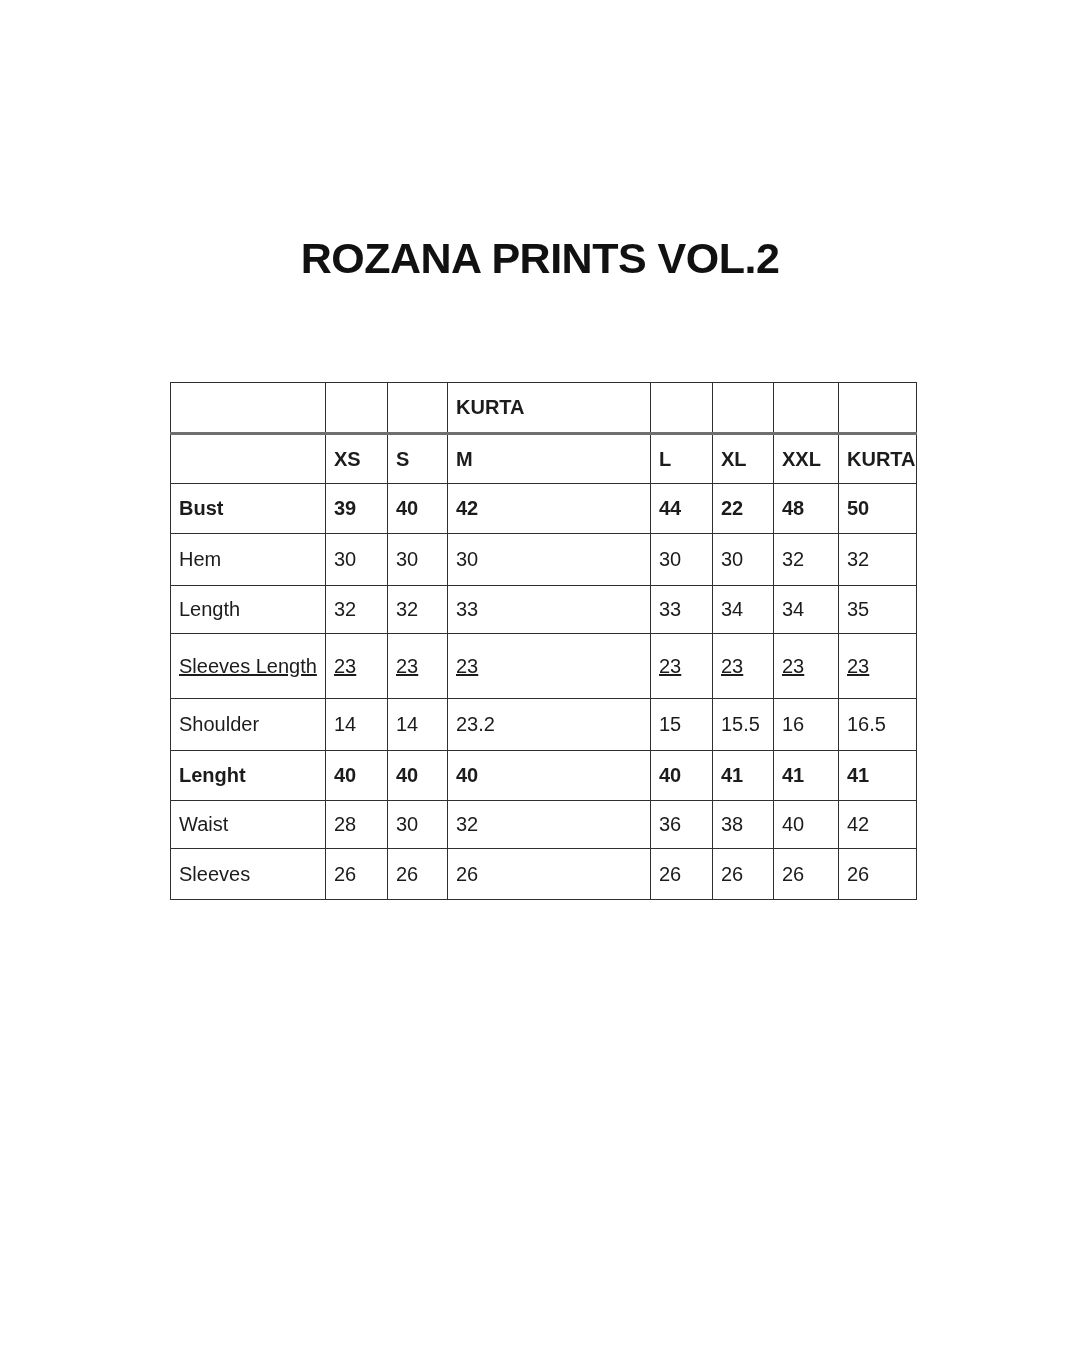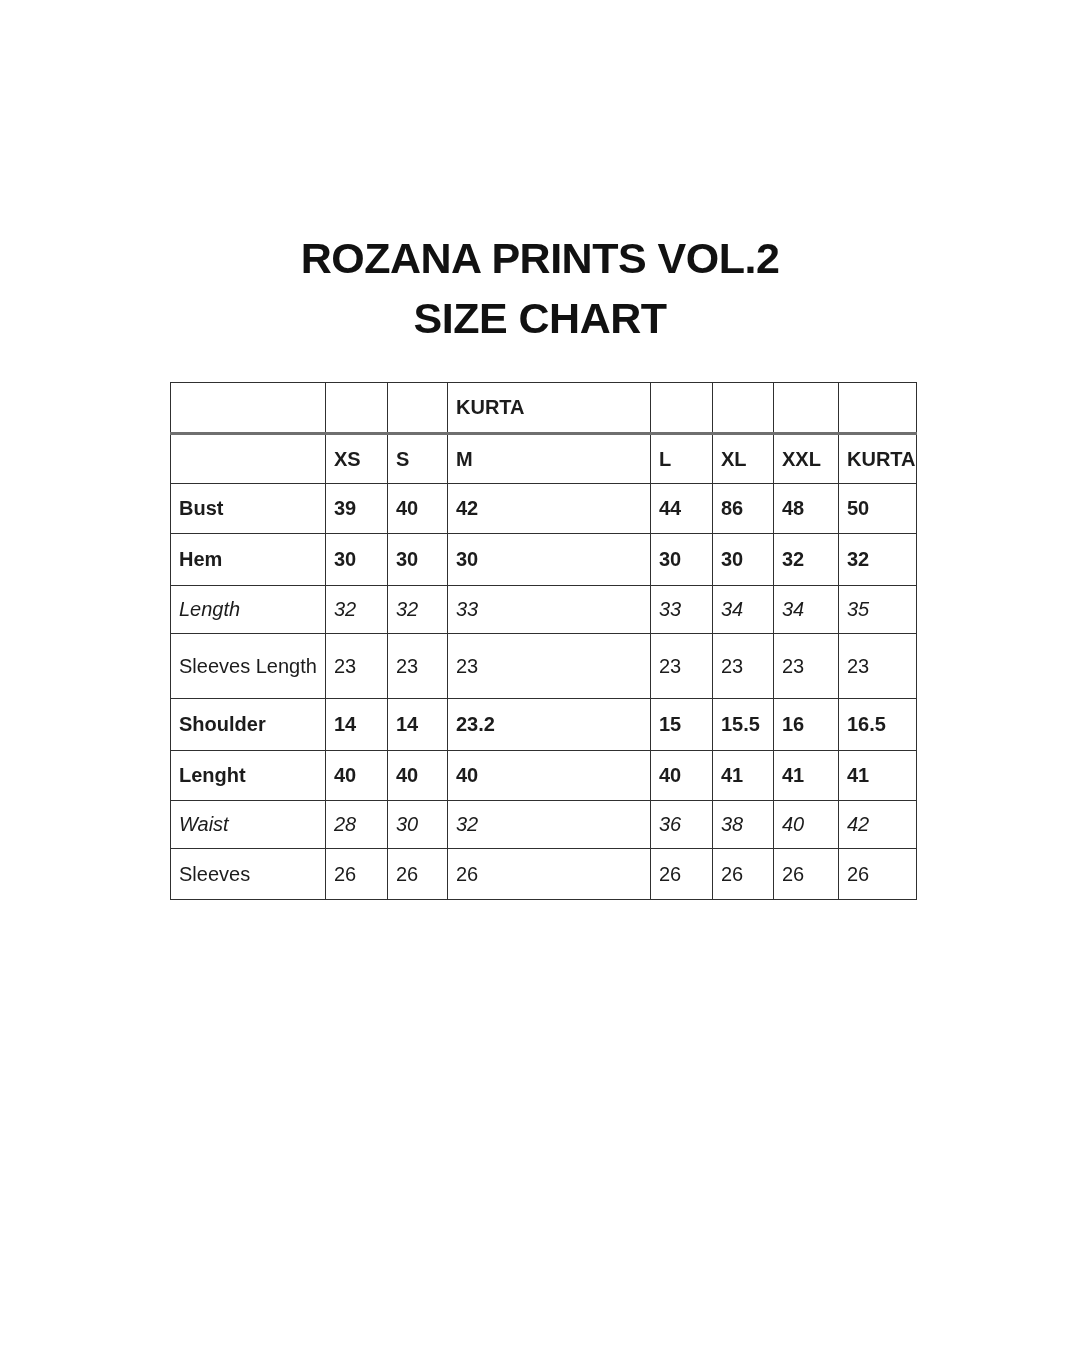--- a/index.html
+++ b/index.html
@@ -51,33 +51,32 @@
   col.c-xs    { width: 62px; }
   col.c-s     { width: 60px; }
   col.c-m     { width: 203px; }
   col.c-l     { width: 62px; }
   col.c-xl    { width: 61px; }
   col.c-xxl   { width: 65px; }
   col.c-xxxl  { width: 72px; }
   
   tr.rh-50 { height: 50px; font-weight: bold; }
   tr.rh-51 { height: 51px; }
-  tr.rh-48 { height: 48px; font-style: italic; }
-  tr.rh-52 { height: 52px; font-weight: bold; }
-  tr.rh-65 { height: 65px; }
+  tr.rh-48 { height: 48px; }
+  tr.rh-52 { height: 52px; }
+  tr.rh-65 { height: 65px; text-decoration: underline; }
   tr.rh-66 { height: 66px; }
 </style>
 </head>
 <body>
 
 <div class="page">
 
   <div class="title-block">
     <div>ROZANA PRINTS VOL.2</div>
-    <div>SIZE CHART</div>
   </div>
 
   <table class="size-table">
     <colgroup>
       <col class="c-label">
         <col class="c-xs">
         <col class="c-s">
         <col class="c-m">
       <col class="c-l">
         <col class="c-xl">
@@ -107,21 +106,21 @@
         <td>XXL</td>
         <td>KURTA</td>
       </tr>
 
       <tr class="rh-50">
         <td>Bust</td>
         <td>39</td>
         <td>40</td>
         <td>42</td>
         <td>44</td>
-        <td>86</td>
+        <td>22</td>
         <td>48</td>
         <td>50</td>
       </tr>
 
       <tr class="rh-52">
         <td>Hem</td>
         <td>30</td>
         <td>30</td>
         <td>30</td>
         <td>30</td>

